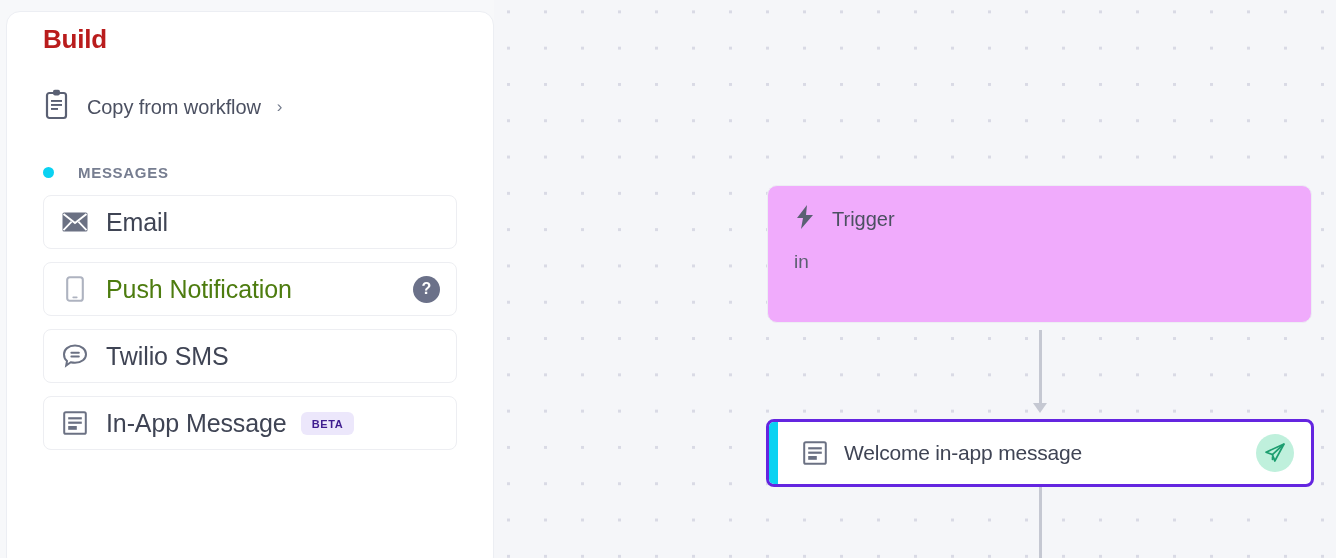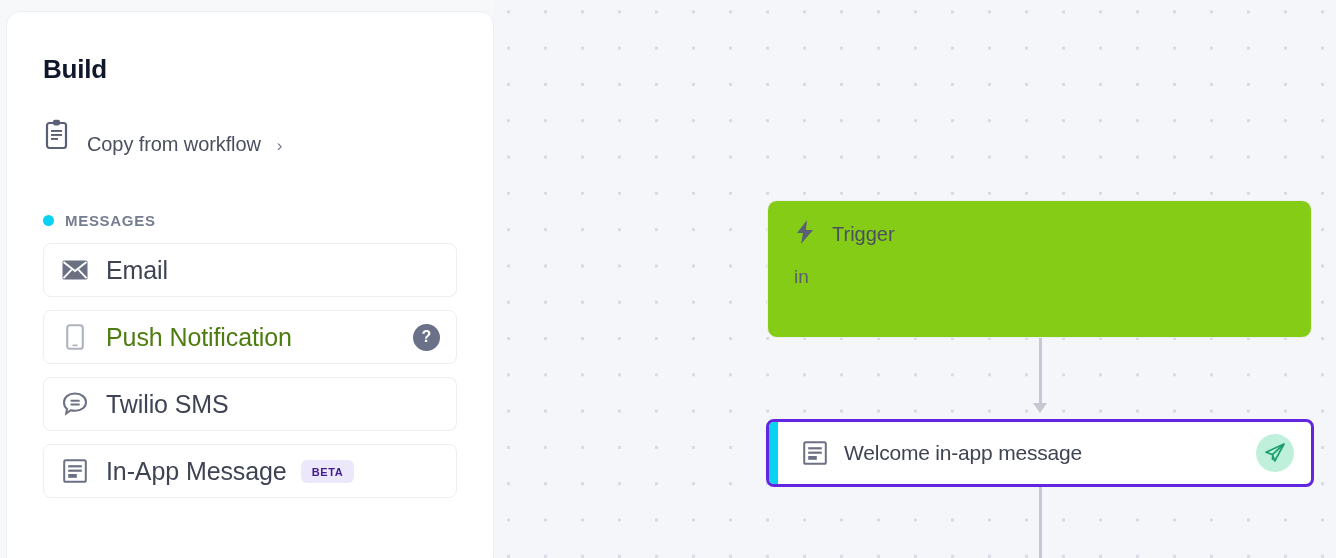--- a/index.html
+++ b/index.html
@@ -38,50 +38,50 @@
     height: 560px;
     background: #ffffff;
     border: 1px solid #eceef3;
     border-radius: 14px;
     padding: 0 36px;
   }
 
   .build-title {
     font-size: 26px;
     font-weight: bold;
-    color: #0f172a;
+    color: #b91c1c;
     letter-spacing: -0.2px;
-    margin-top: 42px;
+    margin-top: 12px;
   }
 
   .copy-row {
     display: flex;
-    align-items: flex-end;
+    align-items: center;
     gap: 14px;
     margin-top: 33px;
     cursor: pointer;
     width: fit-content;
   }
   .copy-label {
     font-size: 20px;
     color: #4b5061;
     letter-spacing: -0.1px;
   }
   .chev {
     display: inline-block;
     color: #737b8c;
     font-size: 17px;
     margin-left: 2px;
   }
 
   .section-head {
     display: flex;
     align-items: center;
-    gap: 11px;
-    margin-top: 56px;
+    gap: 24px;
+    margin-top: 38px;
   }
   .section-dot {
     width: 11px;
     height: 11px;
     border-radius: 50%;
     background: #0ad2f2;
     flex: none;
   }
   .section-label {
     font-size: 15px;
@@ -149,24 +149,24 @@
     font-weight: bold;
     letter-spacing: 0.6px;
     padding: 6px 11px 5px 11px;
     border-radius: 6px;
   }
 
   
   #trigger-node {
     position: absolute;
     left: 767px;
-    top: 200px;
+    top: 185px;
     width: 545px;
     height: 138px;
-    background: #84cc16;
+    background: #f0abfc;
     border: 1px solid #eceef3;
     border-radius: 10px;
     padding: 18px 26px;
   }
   .trigger-head {
     display: flex;
     align-items: center;
     gap: 16px;
   }
   .trigger-head .tlabel {

